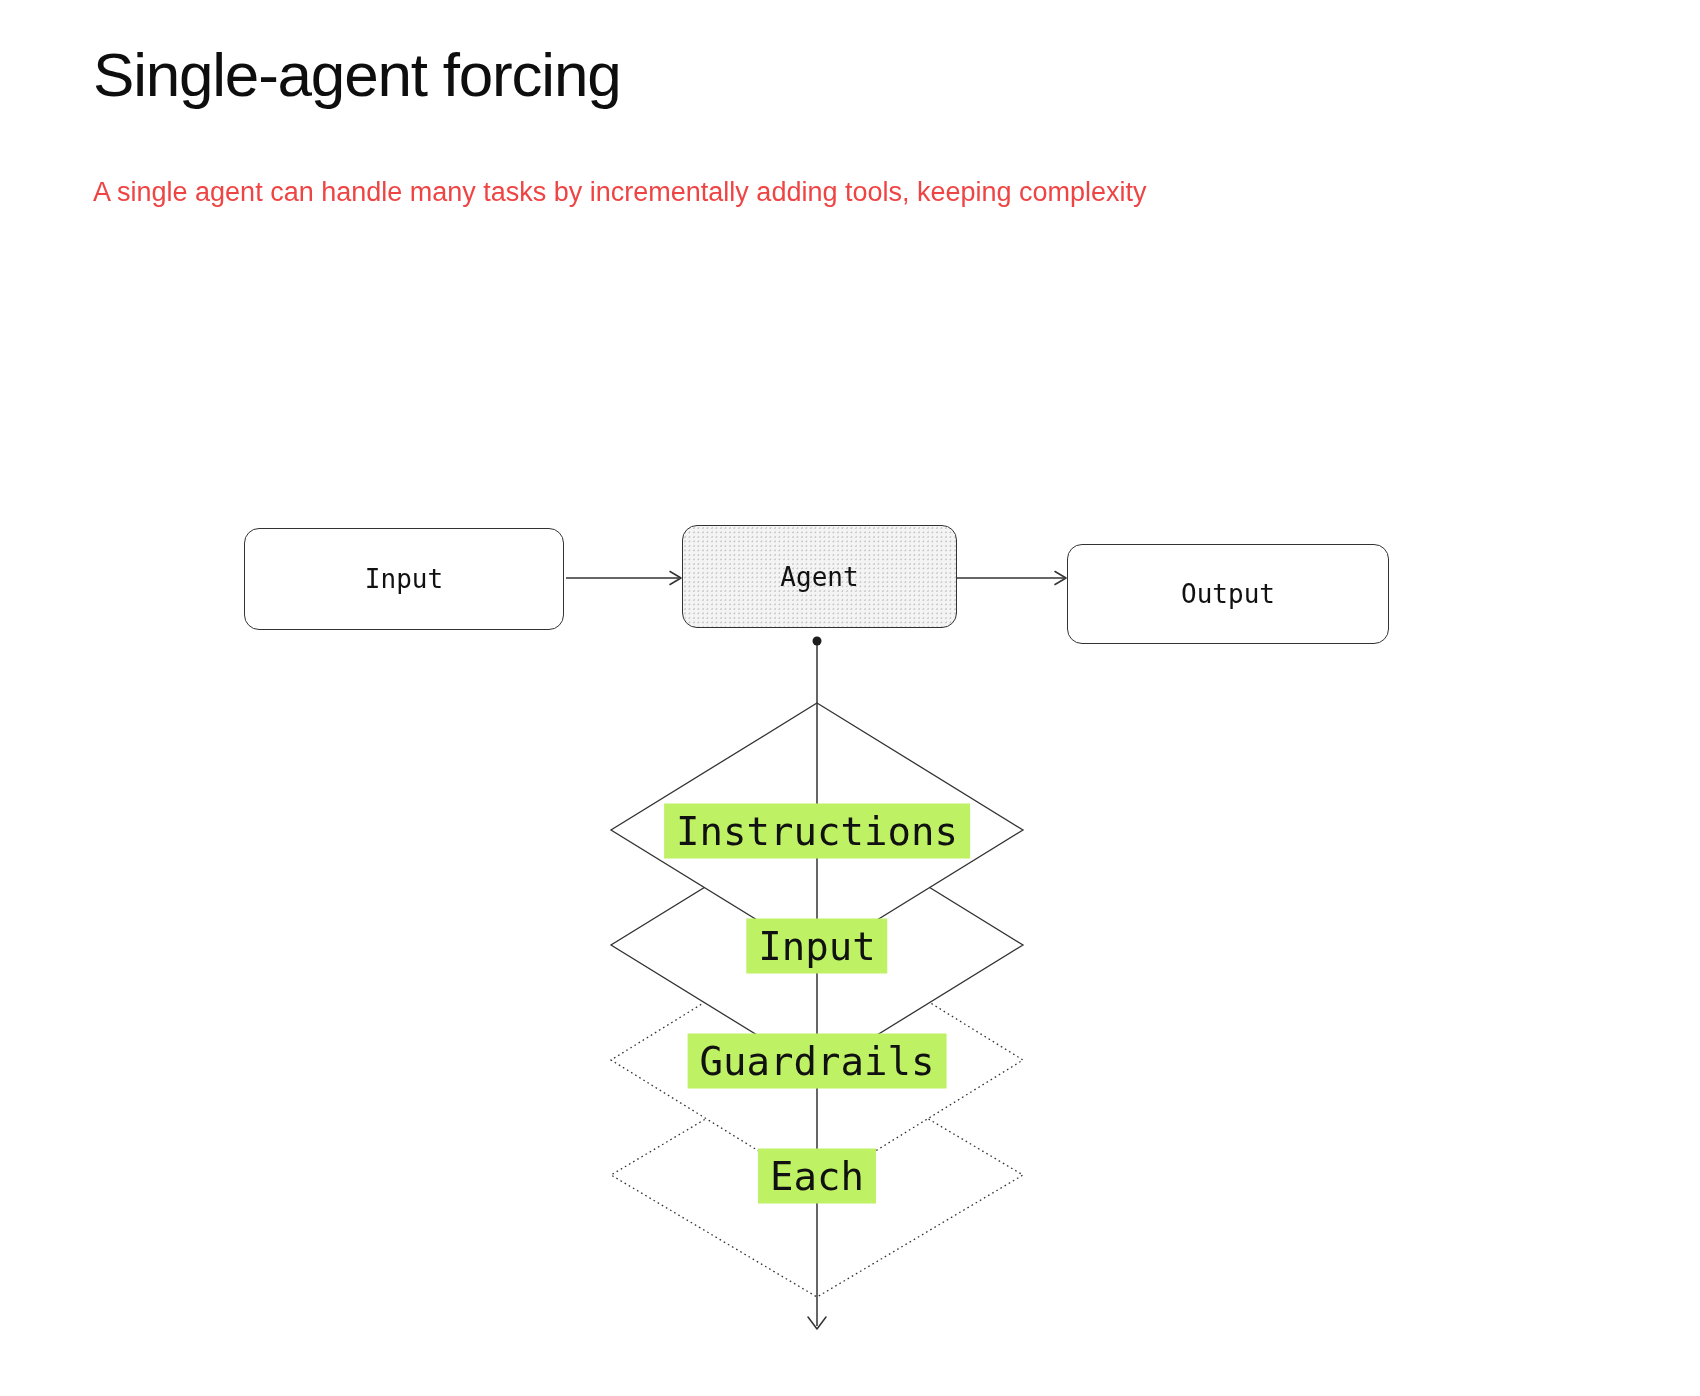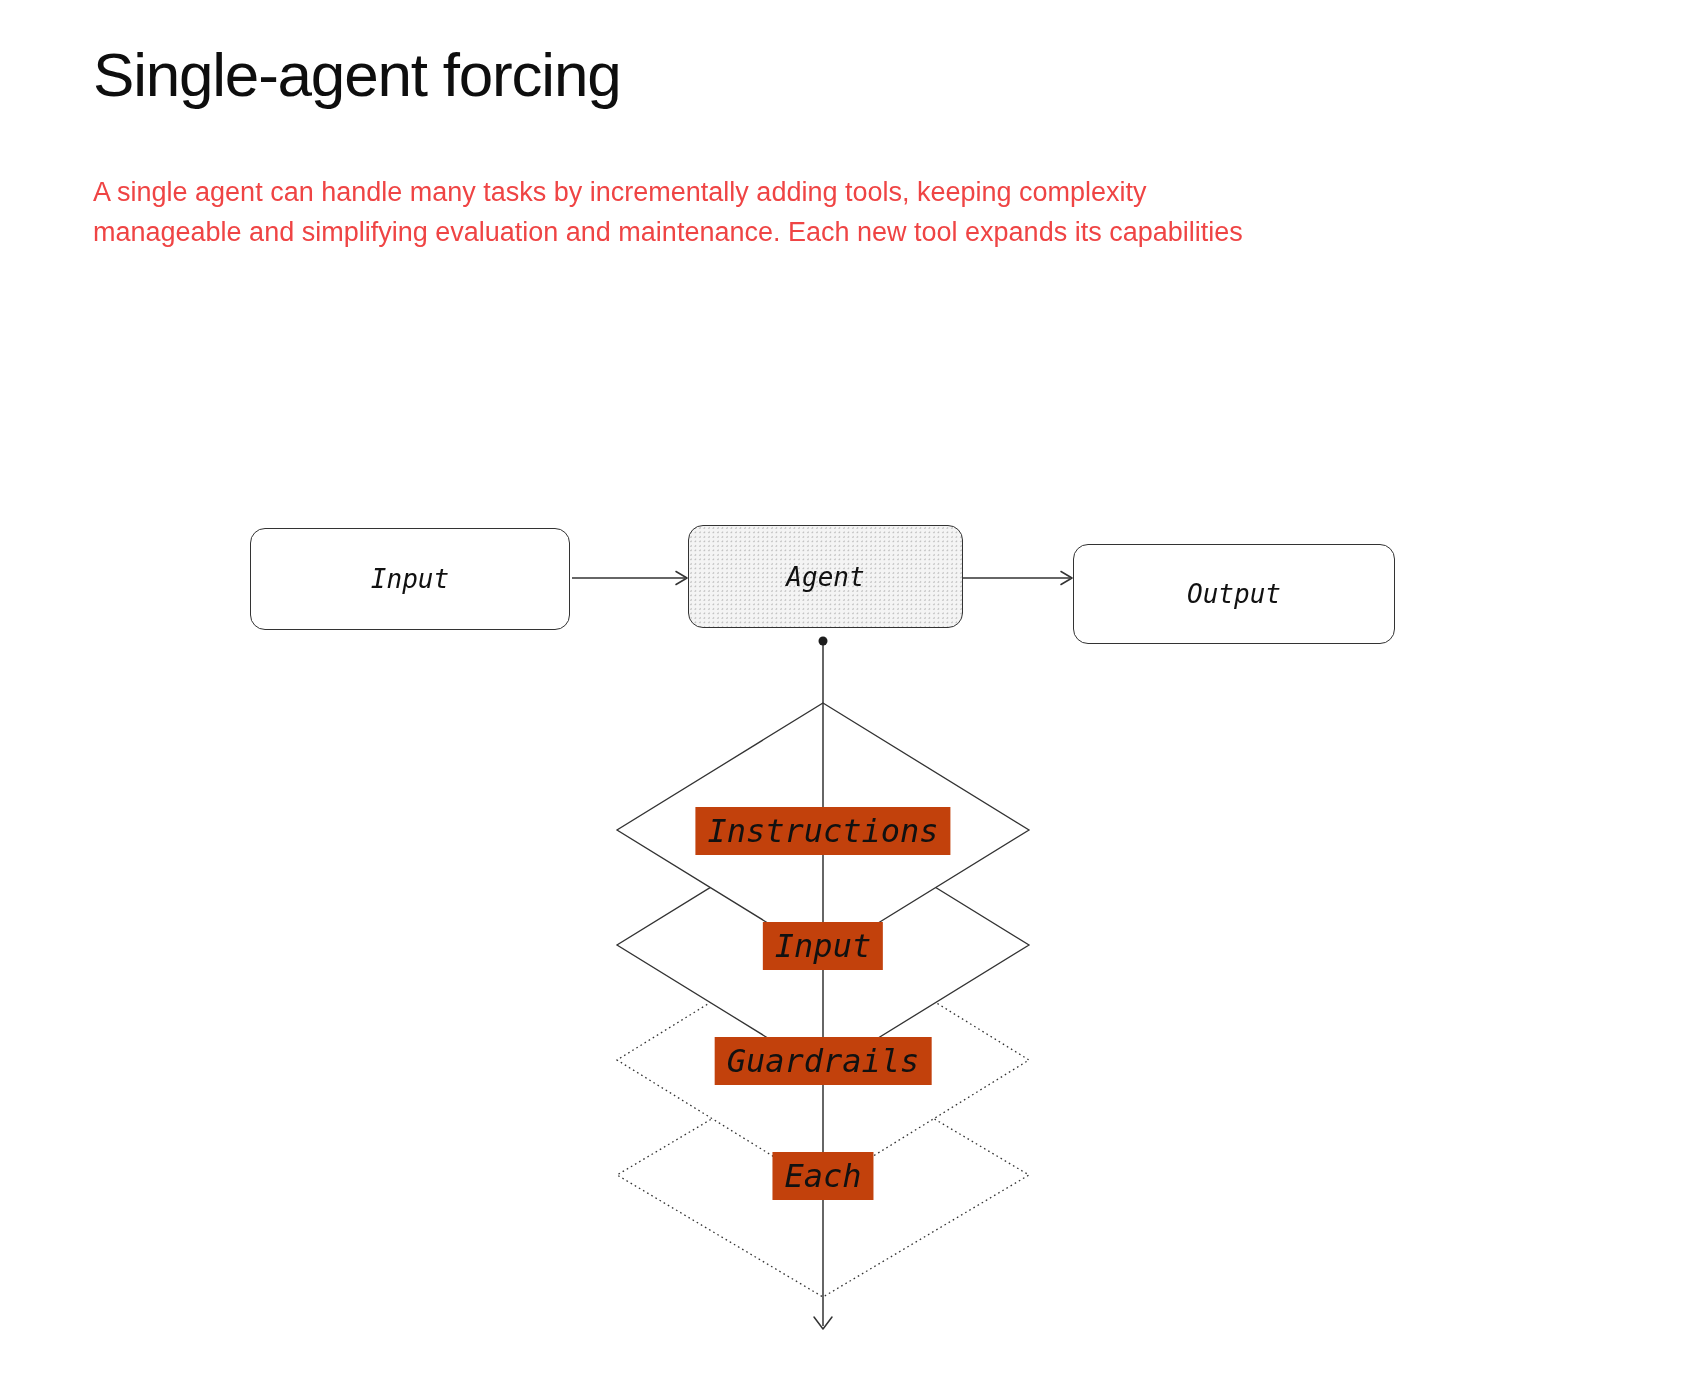--- a/index.html
+++ b/index.html
@@ -35,25 +35,24 @@
     width: 1420px;
     font-size: 27px;
     line-height: 40px;
     font-weight: 400;
     color: #ef4444;
   }
   .intro div { white-space: nowrap; }
 
   .diagram {
     position: absolute;
-    left: 10px;
+    left: 4px;
     top: 0;
     width: 1348px;
     height: 1396px;
-    font-style: italic;
   }
   .diagram svg {
     position: absolute;
     left: 0;
     top: 0;
   }
   .diamond {
     fill: #ffffff;
     stroke: #333333;
     stroke-width: 1.3;
@@ -97,42 +96,41 @@
     background-color: #f4f4f4;
     background-image: radial-gradient(#bfbfbf 0.9px, rgba(0,0,0,0) 0.9px);
     background-size: 4.5px 4.5px;
   }
   .node.output { left: 1063px; top: 528px; width: 322px; height: 100px; margin-top: 16px; }
 
   .layer-label {
     position: absolute;
     left: 813px;
     transform: translate(-50%, -50%);
-    background: #c2410c;
+    background: #bef264;
     padding: 5px 12px;
     font-family: "DejaVu Sans Mono", monospace;
-    font-size: 32px;
+    font-size: 39px;
     color: #111111;
     white-space: nowrap;
   }
   .layer-label.l0 { top: 831px; }
   .layer-label.l1 { top: 946px; }
   .layer-label.l2 { top: 1061px; }
   .layer-label.l3 { top: 1176px; }
 </style>
 </head>
 <body>
 
 <div class="page">
 
   <h1 class="page-title">Single-agent forcing</h1>
 
   <div class="intro">
     <div>A single agent can handle many tasks by incrementally adding tools, keeping complexity</div>
-    <div>manageable and simplifying evaluation and maintenance. Each new tool expands its capabilities</div>
   </div>
 
   <div class="diagram">
 
     <svg width="1700" height="1396" viewBox="0 0 1700 1396">
 
       <path class="diamond dotted" d="M 813 1053 L 1019 1175 L 813 1297 L 607 1175 Z"></path>
       <path class="diamond dotted" d="M 813 933 L 1019 1060 L 813 1187 L 607 1060 Z"></path>
       <path class="diamond" d="M 813 818 L 1019 945 L 813 1072 L 607 945 Z"></path>
       <path class="diamond" d="M 813 703 L 1019 830 L 813 957 L 607 830 Z"></path>

